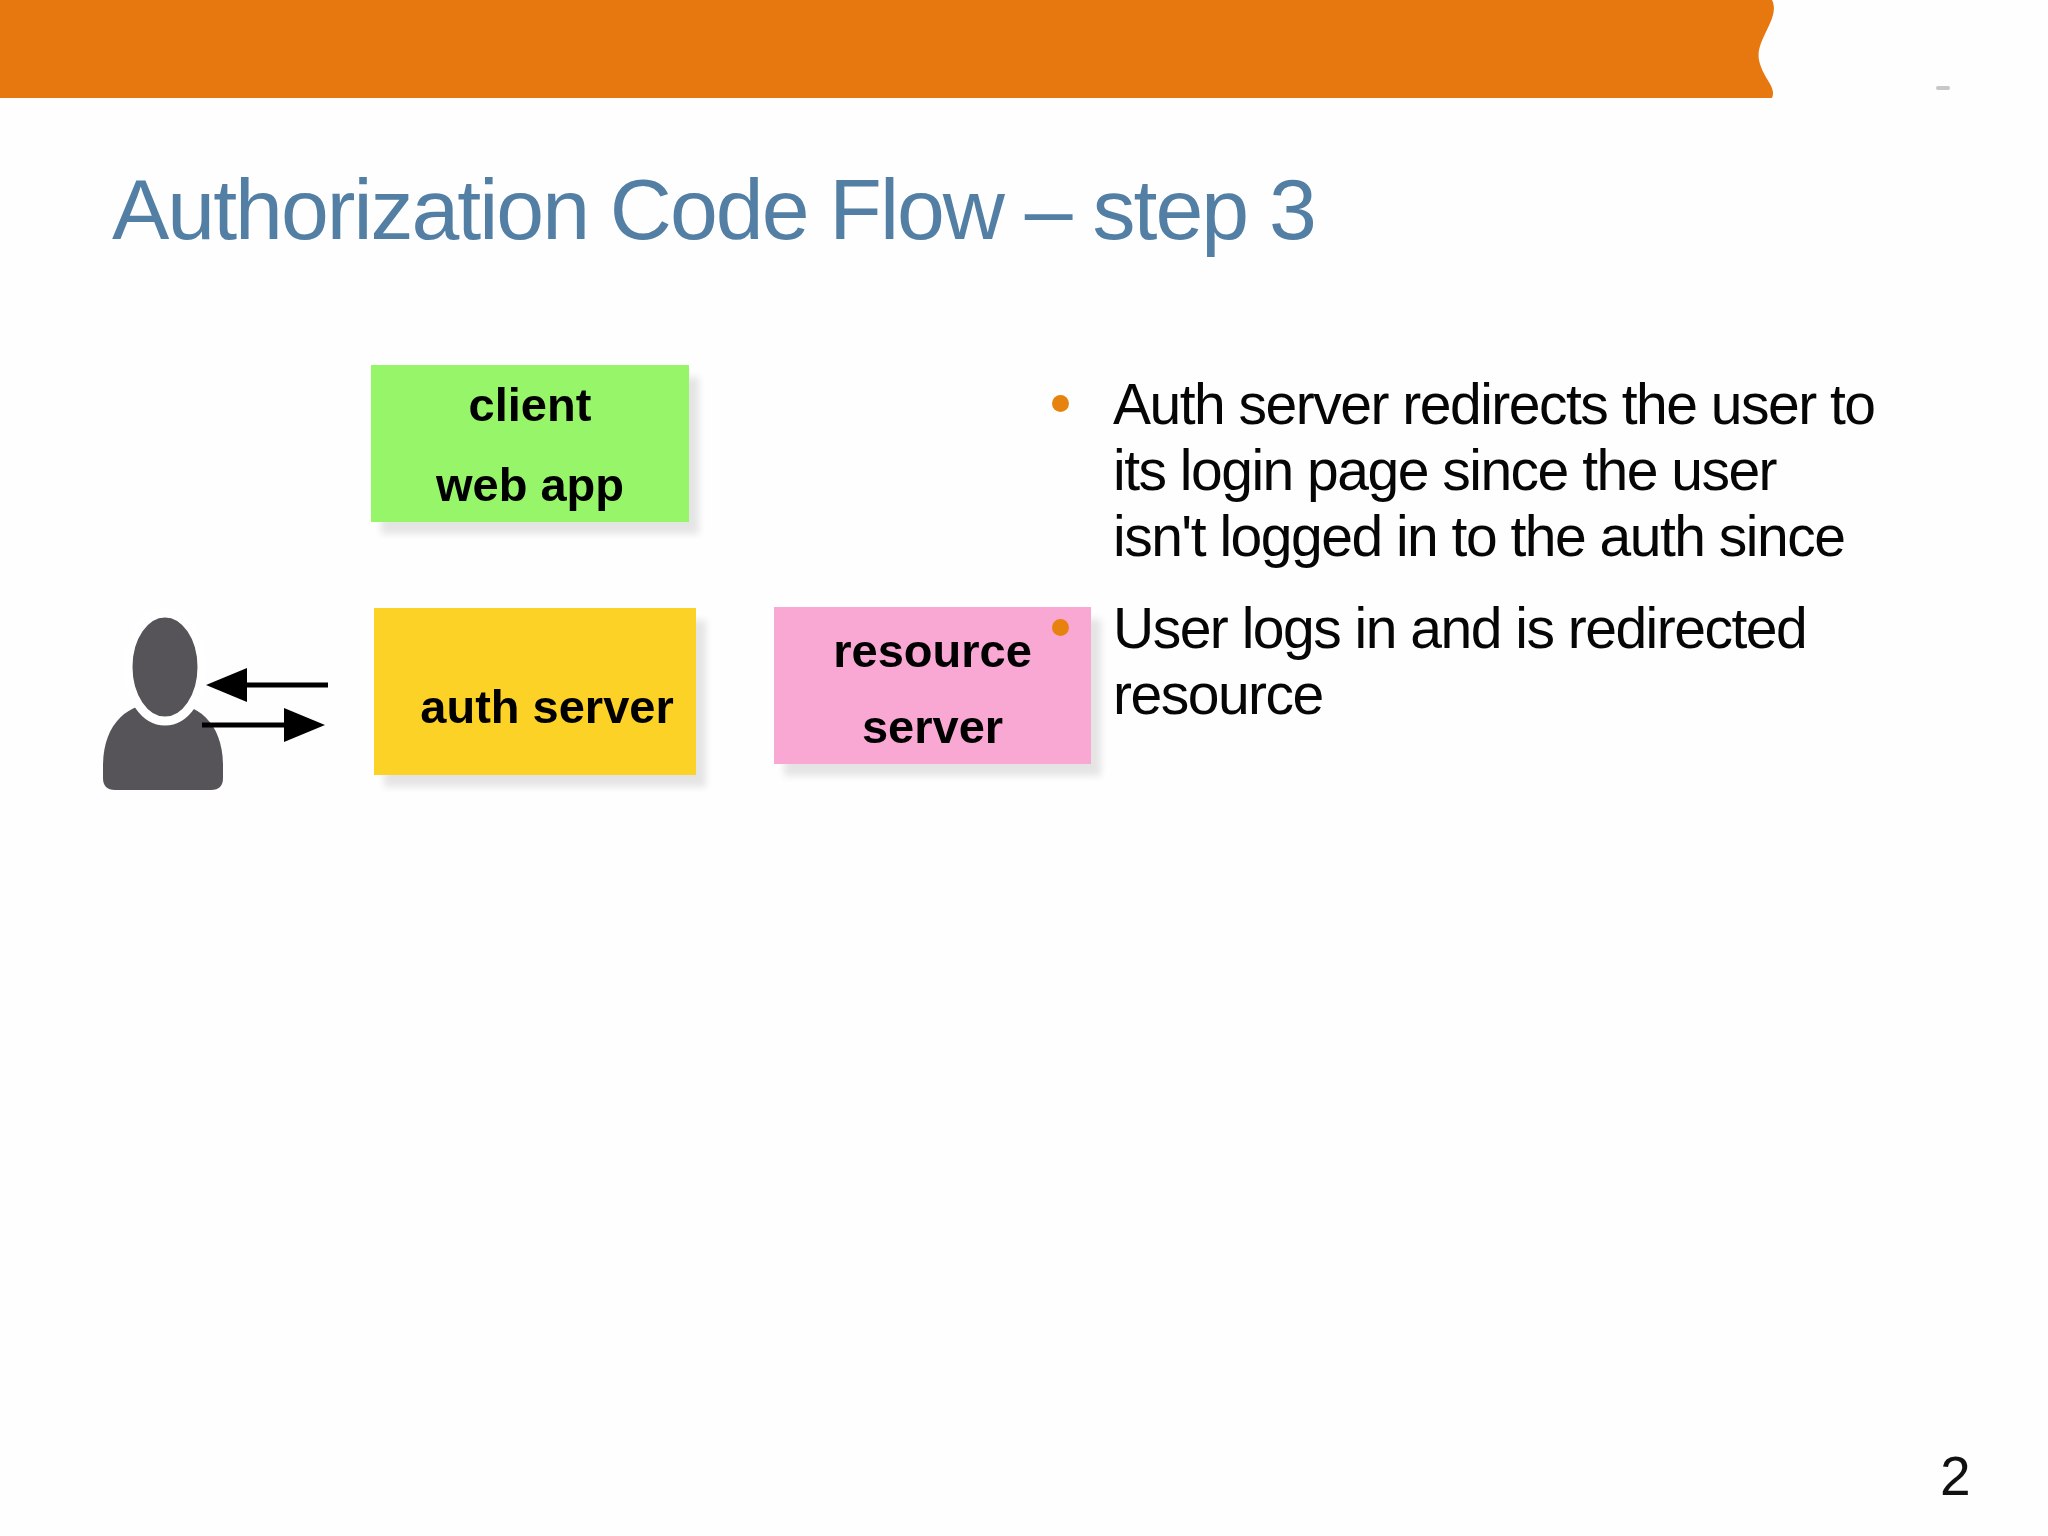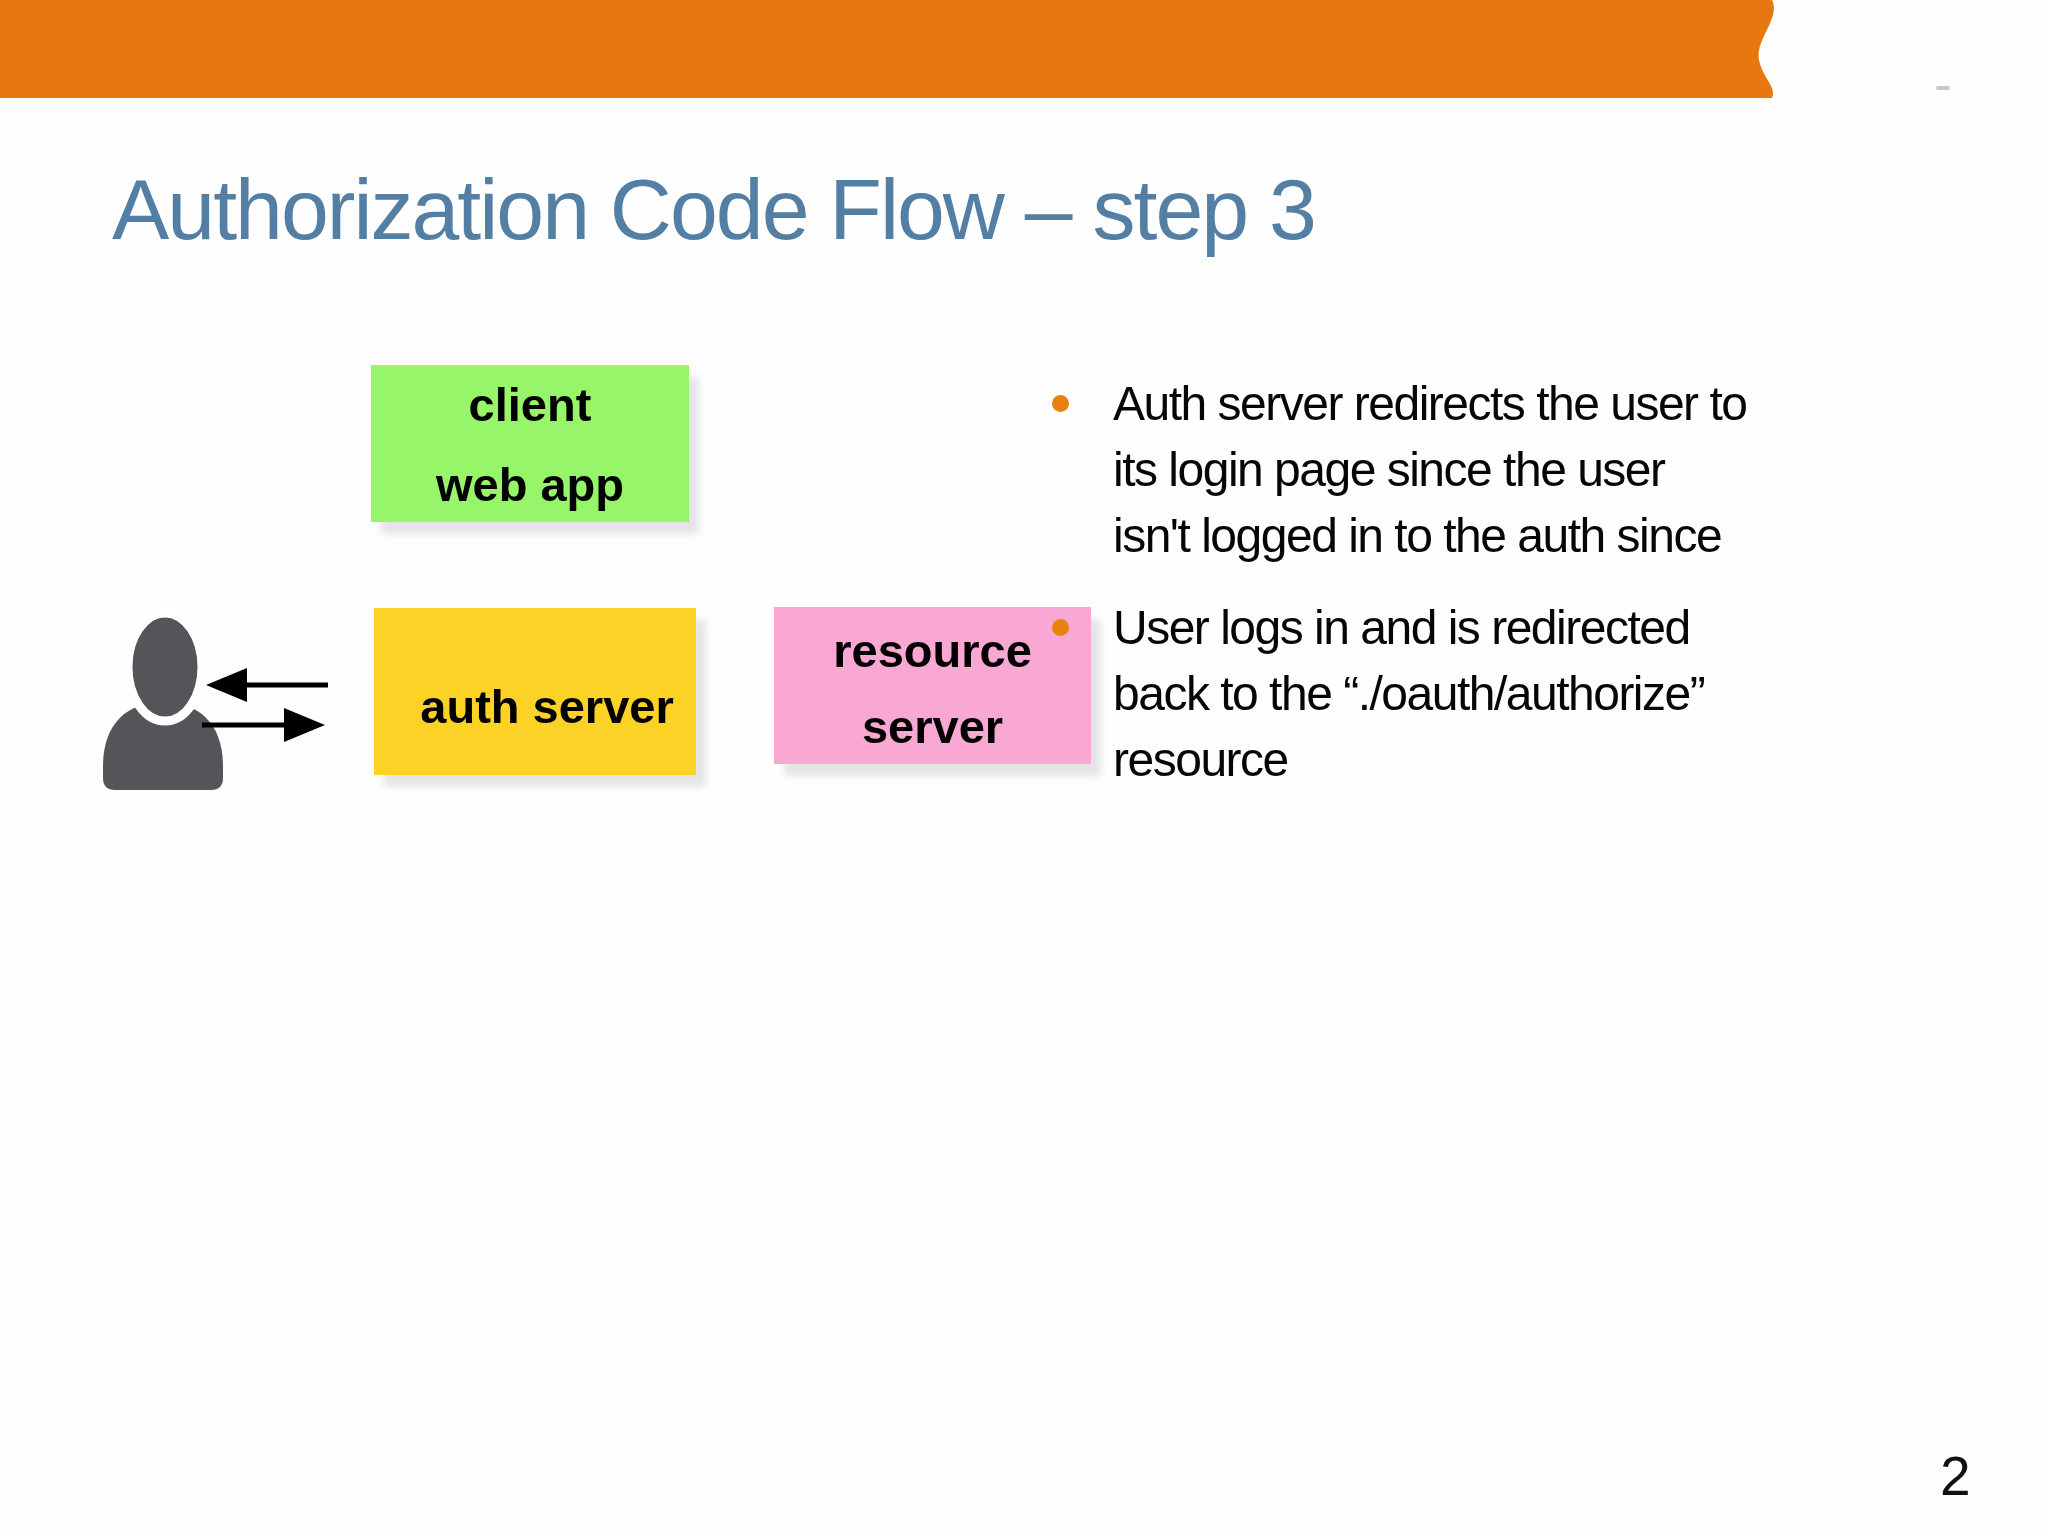--- a/index.html
+++ b/index.html
@@ -46,21 +46,21 @@
   .arrows-svg{position:absolute; left:190px; top:660px;}
 
   
   .bullets{position:absolute; left:1052px; top:371px; width:980px;}
   .bullet{display:flex; align-items:flex-start;}
   .bullet + .bullet{margin-top:26px;}
   .bullet-dot{
     flex:0 0 17px; width:17px; height:17px; border-radius:50%;
     background:#e8820e; margin-top:24px; margin-right:44px;
   }
-  .bullet-text{font-size:48px; line-height:66px; letter-spacing:-1.5px; color:#060606;}
+  .bullet-text{font-size:57px; line-height:66px; letter-spacing:-1.5px; color:#060606;}
   .bullet-text .bl{white-space:nowrap;}
 
   
   .page-number{
     position:absolute; left:1940px; top:1446px; font-size:55px; line-height:1.1;
     color:#111;
   }
 </style>
 </head>
 <body>
@@ -110,21 +110,20 @@
         <div class="bl">Auth server redirects the user to</div>
         <div class="bl">its login page since the user</div>
         <div class="bl">isn't logged in to the auth since</div>
       </div>
     </div>
 
     <div class="bullet">
       <span class="bullet-dot"></span>
       <div class="bullet-text">
         <div class="bl">User logs in and is redirected</div>
-        <div class="bl">back to the “./oauth/authorize”</div>
         <div class="bl">resource</div>
       </div>
     </div>
 
   </div>
 
   <div class="page-number">2</div>
 
 </div>
 

